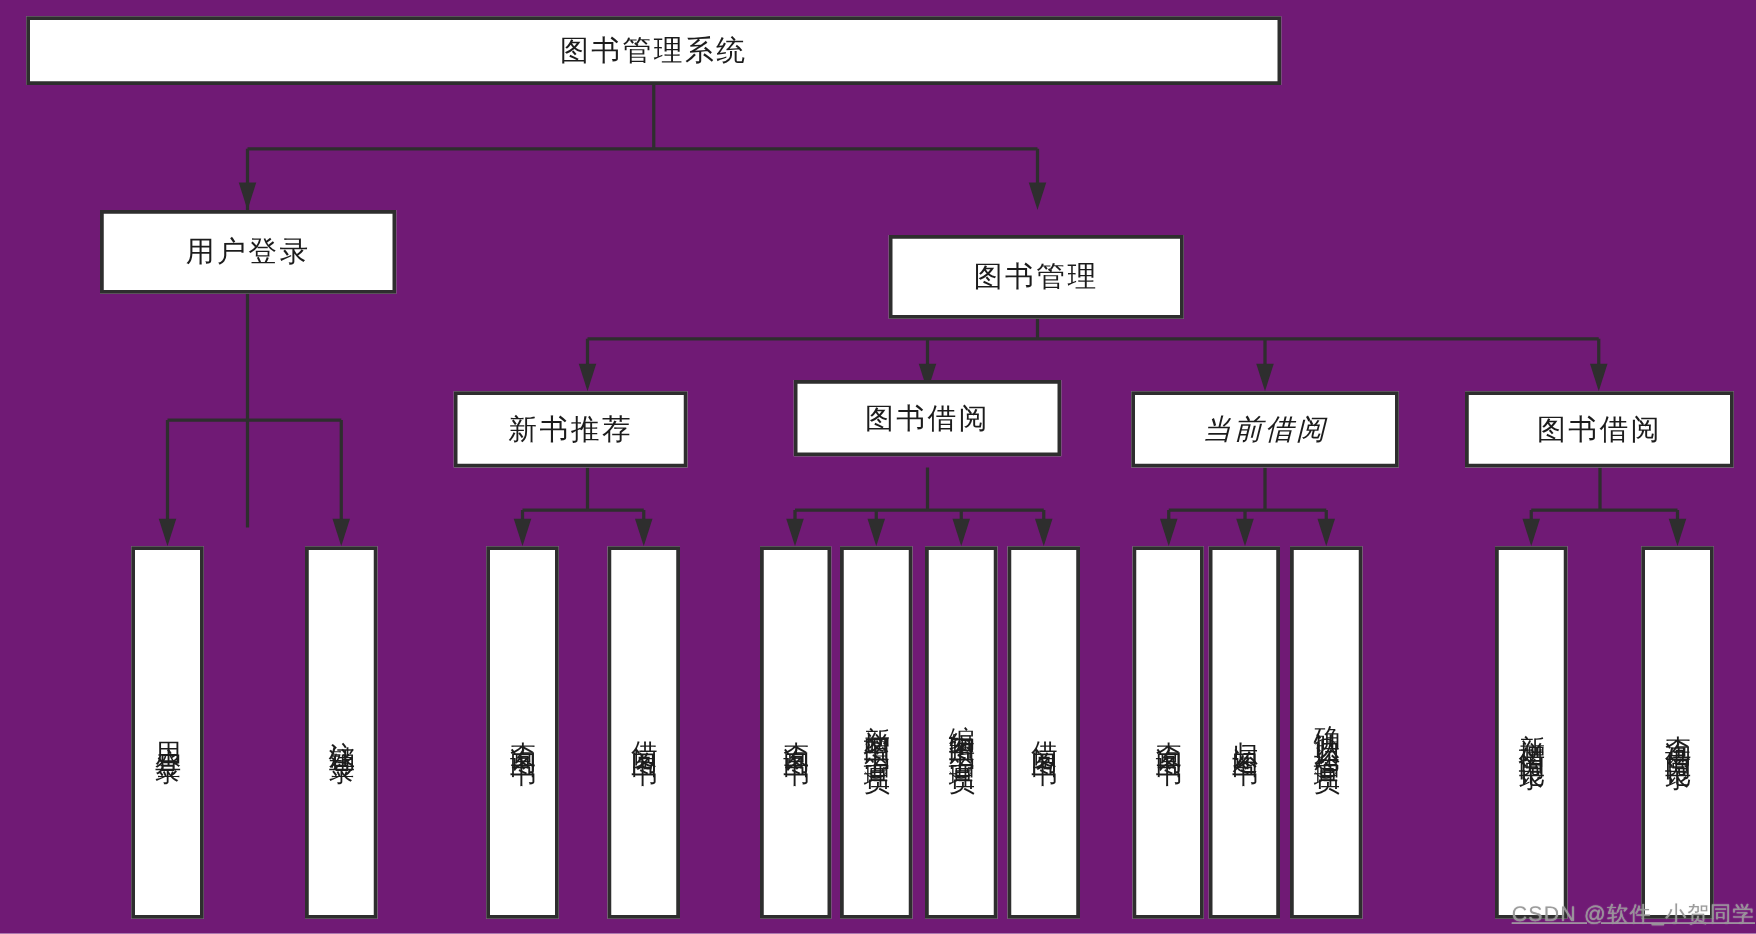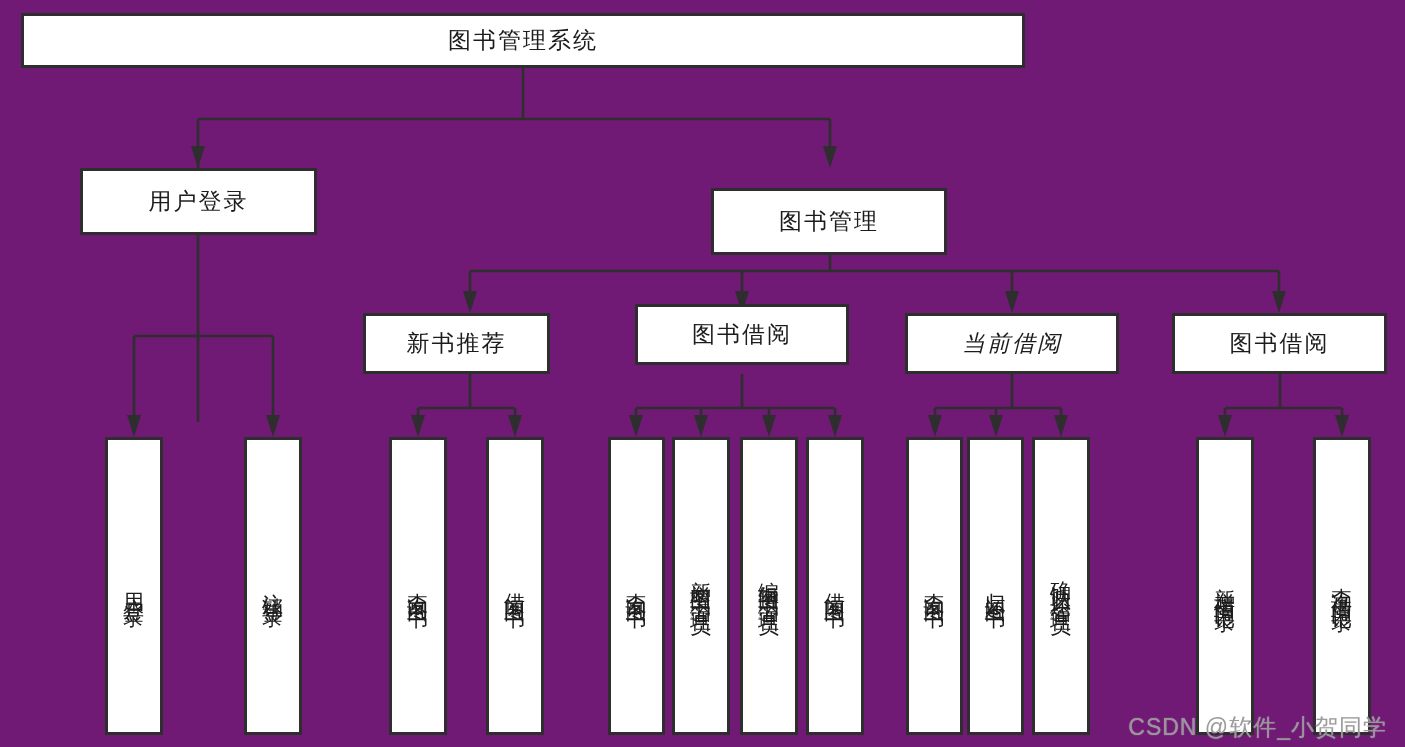--- a/index.html
+++ b/index.html
@@ -38,27 +38,28 @@
     writing-mode: vertical-rl;
     text-orientation: mixed;
     font-size: 21px;
     letter-spacing: 5px;
     white-space: normal;
     line-height: 1;
     padding: 8px 0;
   }
   .watermark {
     position: absolute;
-    right: 18px;
+    right: 1px;
     bottom: 4px;
-    font-size: 23px;
+    font-size: 17px;
     color: rgba(148,148,148,0.9);
     letter-spacing: 1px;
     z-index: 10;
     text-shadow: 0 0 1px rgba(220,220,220,0.8);
+    text-decoration: underline;
   }
 </style>
 </head>
 <body>
 
 <div class="stage">
 
   <svg class="wires" viewBox="0 0 1405 747" xmlns="http://www.w3.org/2000/svg">
     <g stroke="#2e2e2e" stroke-width="2.6" fill="none">
 

